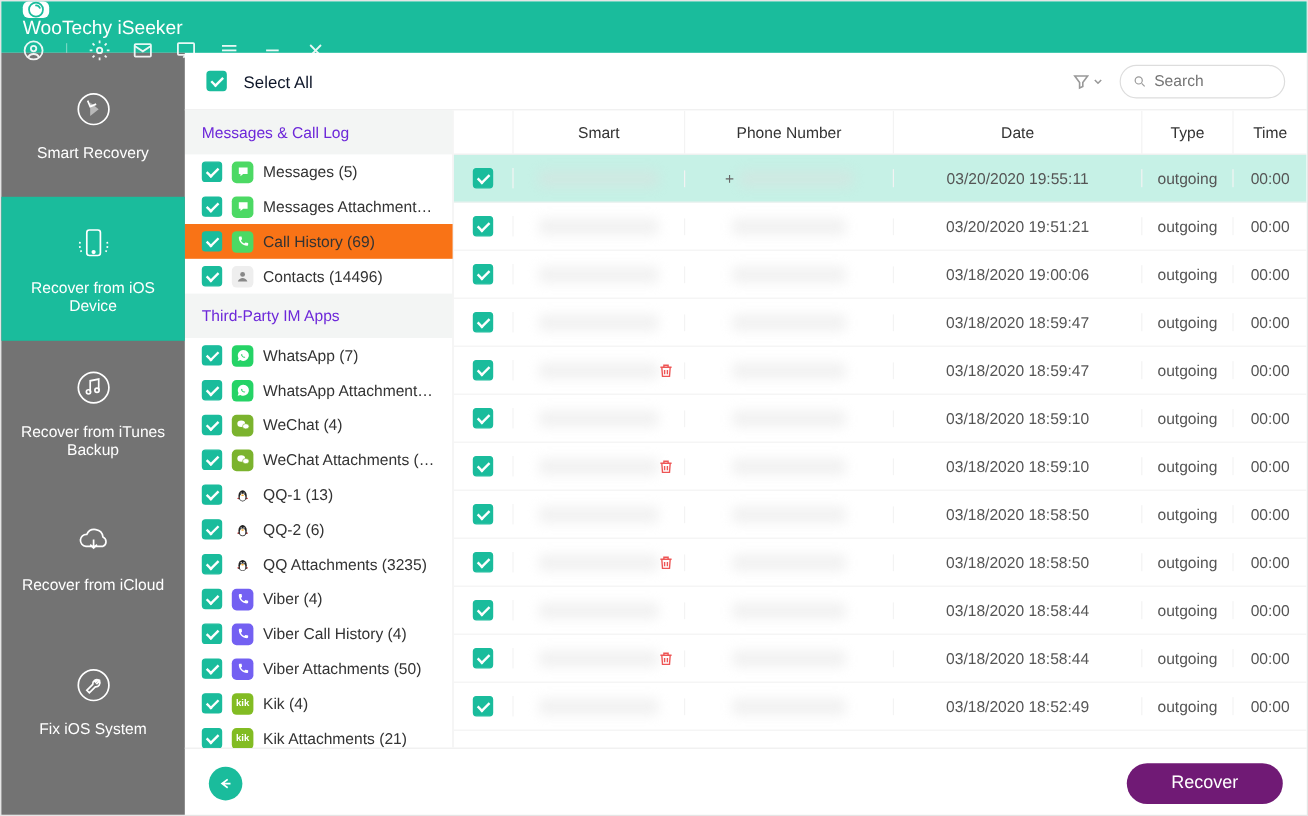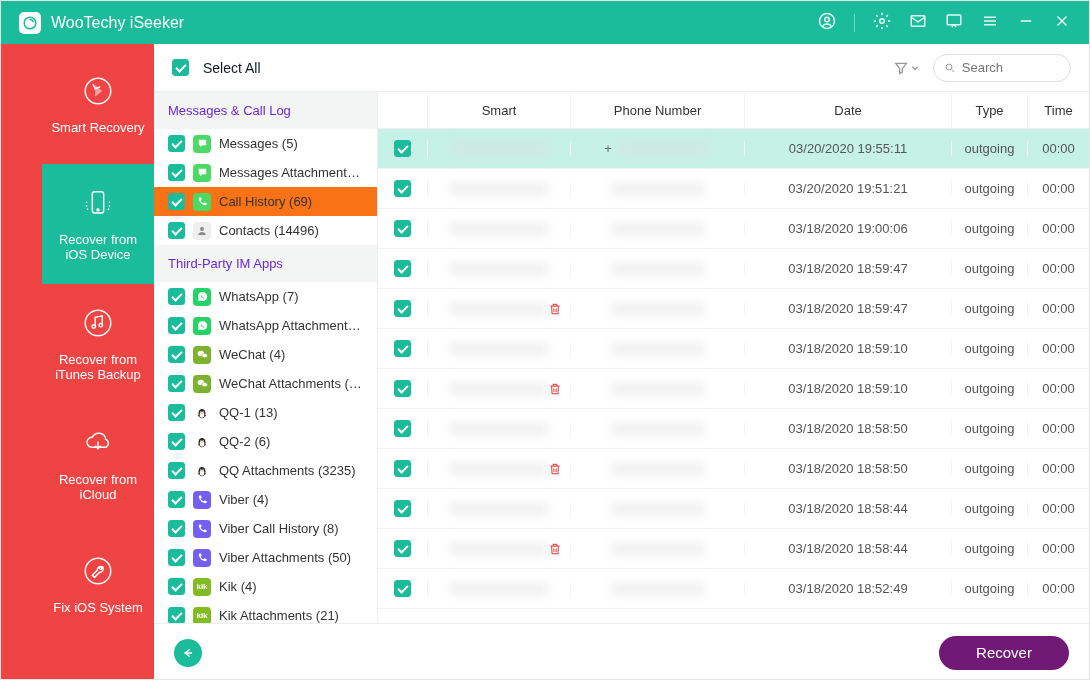--- a/index.html
+++ b/index.html
@@ -1,25 +1,25 @@
 <!DOCTYPE html>
 <html><head>
 <meta charset="utf-8">
 <style>
 * { box-sizing: border-box; margin: 0; padding: 0; font-family: -apple-system, BlinkMacSystemFont, "Segoe UI", Arial, sans-serif; }
 body { width: 1090px; height: 680px; background: #fff; border: 1px solid #e5e5e5; overflow: hidden; }
-.titlebar { height: 43px; background: #1abc9c; display: flex; align-items: center; padding: 0 18px; color: #fff; }
+.titlebar { height: 43px; background: #1abc9c; display: flex; padding: 0 18px; color: #fff; flex-direction: column; }
 .logo { width: 22px; height: 22px; background: #fff; border-radius: 5px; display: flex; align-items: center; justify-content: center; margin-right: 10px; }
 .logo svg { width: 14px; height: 14px; }
 .app-title { font-size: 16px; font-weight: 400; flex: 1; }
 .title-icons { display: flex; align-items: center; gap: 18px; }
 .title-icons .sep { width: 1px; height: 18px; background: rgba(255,255,255,0.4); }
 .title-icons svg, .title-icons .wicon { width: 18px; height: 18px; cursor: pointer; opacity: 0.9; }
 .content { display: flex; height: 637px; }
-.sidebar { width: 153px; background: #ef4444; display: flex; flex-direction: column; padding-left: 41px; }
+.sidebar { width: 153px; background: #737373; display: flex; flex-direction: column; }
 .side-item { height: 120px; display: flex; flex-direction: column; align-items: center; justify-content: center; gap: 12px; color: #fff; cursor: pointer; font-size: 13px; text-align: center; padding: 0 6px; }
 .side-item.active { background: #1abc9c; }
 .side-item svg { width: 34px; height: 34px; }
 .panel { flex: 1; display: flex; flex-direction: column; }
 .topbar { height: 48px; display: flex; align-items: center; padding: 0 18px; border-bottom: 1px solid #eee; gap: 14px; }
 .chk { width: 17px; height: 17px; border-radius: 3px; border: 1px solid #1abc9c; background: #1abc9c; display: inline-flex; align-items: center; justify-content: center; cursor: pointer; flex-shrink: 0; }
 .chk::after { content: ""; width: 4px; height: 8px; border: solid #fff; border-width: 0 2px 2px 0; transform: rotate(45deg); margin-top: -2px; }
 .select-all { font-size: 14px; color: #0f172a; flex: 1; }
 .filter-icon { display: flex; align-items: center; gap: 2px; color: #999; cursor: pointer; }
 .search-box { width: 138px; height: 28px; border: 1px solid #ddd; border-radius: 14px; display: flex; align-items: center; padding: 0 10px; gap: 6px; }
@@ -309,21 +309,21 @@
               </span>
               <span class="cat-label">Viber (4)</span>
             </div>
             <div class="cat-row">
               <span class="chk"></span>
               <span class="cat-icon ic-viber">
                 <svg width="11" height="11" viewBox="0 0 24 24" fill="#fff">
                   <path d="M6 3c-1 0-2 1-2 2 0 8 7 15 15 15 1 0 2-1 2-2v-3l-5-1-2 2c-3-1-5-3-6-6l2-2-1-5z"></path>
                 </svg>
               </span>
-              <span class="cat-label">Viber Call History (8)</span>
+              <span class="cat-label">Viber Call History (4)</span>
             </div>
             <div class="cat-row">
               <span class="chk"></span>
               <span class="cat-icon ic-viber">
                 <svg width="11" height="11" viewBox="0 0 24 24" fill="#fff">
                   <path d="M6 3c-1 0-2 1-2 2 0 8 7 15 15 15 1 0 2-1 2-2v-3l-5-1-2 2c-3-1-5-3-6-6l2-2-1-5z"></path>
                 </svg>
               </span>
               <span class="cat-label">Viber Attachments (50)</span>
             </div>

